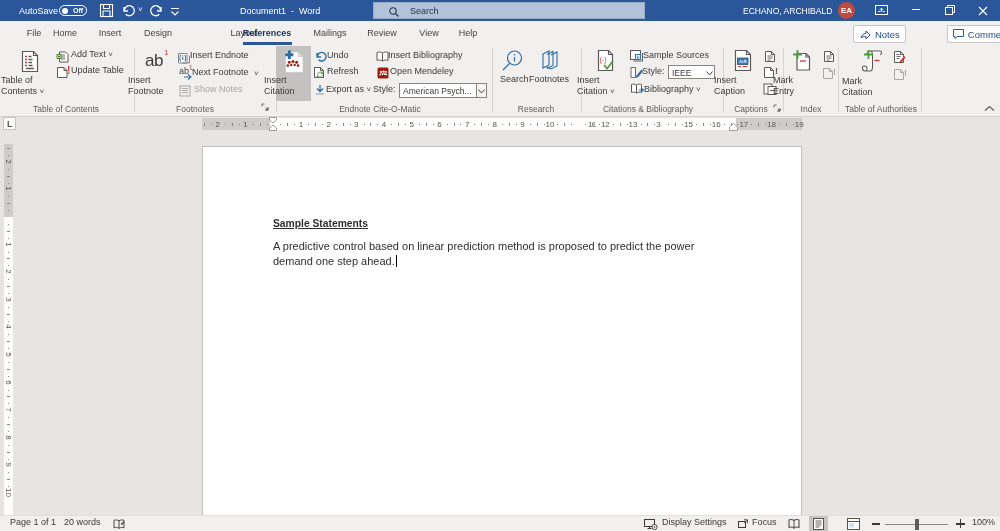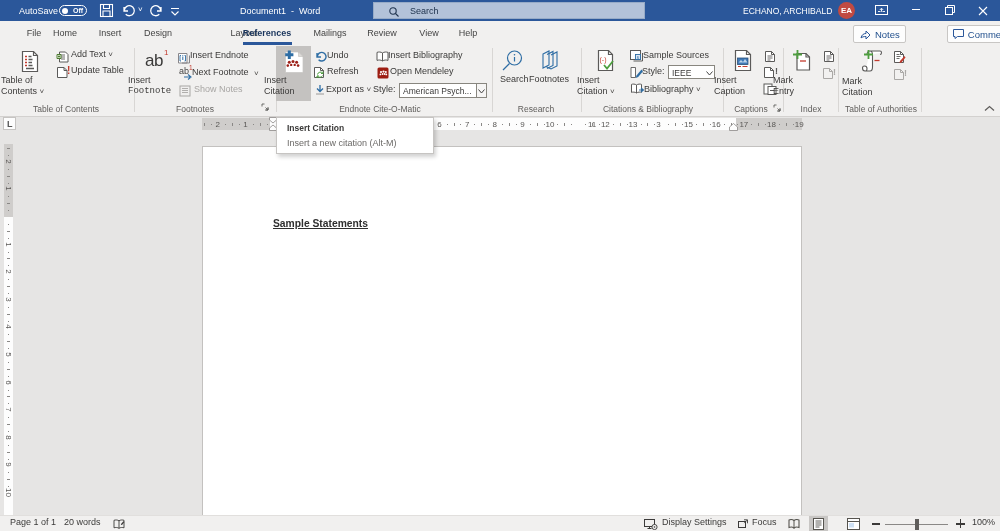--- a/index.html
+++ b/index.html
@@ -188,21 +188,21 @@
     <svg class="abs" style="left:56px; top:21px;" width="14" height="13" viewBox="0 0 14 13">
       <path d="M1.5 1.5 h6.5 l3 3 v7 h-9.5 z" fill="#fff" stroke="#5b5a59" stroke-width="1"></path>
       <path d="M8 1.5 v3 h3" fill="none" stroke="#5b5a59" stroke-width="1"></path>
     </svg>
     <span class="abs" style="left:67px; top:20px; font-size:10px; font-weight:bold; color:#c33b2e;">!</span>
     <span class="rtext" style="left:71px; top:20px;">Update Table</span>
 
     <span class="abs" style="left:145px; top:6px; font-size:17px; color:#3b3a39; letter-spacing:-0.5px;">ab</span>
     <span class="abs" style="left:164px; top:3px; font-size:8px; color:#c33b2e;">1</span>
     <div class="bigtext" style="left:128px; top:30px; width:60px;">Insert</div>
-    <div class="bigtext" style="left:128px; top:41px; width:60px;font-family:Liberation Mono, monospace;">Footnote</div>
+    <div class="bigtext" style="left:128px; top:41px; width:60px;">Footnote</div>
     <svg class="abs" style="left:177px; top:7px;" width="14" height="12" viewBox="0 0 14 12">
       <path d="M1.5 1.5 h8.5 v9.5 h-8.5 z" fill="#fff" stroke="#88868a" stroke-width="1"></path>
       <path d="M12.5 3.5 v7.5 h-7.5" fill="none" stroke="#88868a" stroke-width="1"></path>
       <path d="M4 3.5 h-1 v5.5 h1 M7.5 3.5 h1 v5.5 h-1" fill="none" stroke="#2e6da4" stroke-width="0.9"></path>
       <path d="M5.8 4.5 v3.5" stroke="#2e6da4" stroke-width="1"></path>
         <circle cx="5.8" cy="3.6" r="0.5" fill="#2e6da4"></circle>
     </svg>
     <span class="rtext" style="left:190px; top:5px;">Insert Endnote</span>
     <span class="abs" style="left:179px; top:21px; font-size:9px; color:#444;">ab</span>
     <span class="abs" style="left:189px; top:19px; font-size:6.5px; color:#c33b2e;">1</span>
@@ -494,20 +494,21 @@
       </svg>
   </div>
 
   <div class="abs" style="left:3px; top:117px; width:13px; height:13px; background:#fdfdfd; border:1px solid #c6c4c2;">
     <span class="abs" style="left:3px; top:1px; font-size:9px; color:#555; font-weight:bold;">L</span>
   </div>
 
   <div id="docarea">
     <div id="page"></div>
     <div class="abs" style="left:273px; top:87px; font-size:10.3px; font-weight:bold; text-decoration:underline; color:#2f2f2f;">Sample Statements</div>
+    <div class="abs" style="left:273px; top:108px; width:428px; font-size:11px; line-height:15px; color:#2f2f2f;">A predictive control based on linear prediction method is proposed to predict the power demand one step ahead.<span style="border-left:1px solid #000; margin-left:1px;"></span></div>
   </div>
   <div id="vruler">
     <div class="abs" style="left:2px; top:13px; width:9px; height:73px; background:#cfcdcb;"></div>
     <div id="vrulerticks">
         <div class="w" style="top:86px; height:298px;"></div>
         <span class="vnum" style="top:53.4px;">1</span>
         <span class="vnum" style="top:25.799999999999997px;">2</span>
         <div class="vdot" style="top:79.1px;"></div>
         <div class="vtick" style="top:72.2px;"></div>
         <div class="vdot" style="top:65.3px;"></div>
@@ -552,24 +553,20 @@
         <div class="vdot" style="top:313.7px;"></div>
         <div class="vtick" style="top:320.6px;"></div>
         <div class="vdot" style="top:327.5px;"></div>
         <span class="vnum" style="top:357px;">10</span>
         <div class="vdot" style="top:341.29999999999995px;"></div>
         <div class="vtick" style="top:348.2px;"></div>
         <div class="vdot" style="top:355.09999999999997px;"></div>
       </div>
   </div>
 
-  <div id="tooltip">
-    <div class="abs" style="left:10px; top:5px; font-size:8.5px; font-weight:bold; color:#3b3a39;">Insert Citation</div>
-    <div class="abs" style="left:10px; top:20px; font-size:9px; color:#6b6967;">Insert a new citation (Alt-M)</div>
-  </div>
 
   <div id="statusbar">
     <span class="s" style="left:10px;">Page 1 of 1</span>
     <span class="s" style="left:64px;">20 words</span>
     <svg class="abs" style="left:113px; top:3px;" width="12" height="11" viewBox="0 0 12 11">
         <path d="M6 1.8 c-1.5-1 -3.5-1 -5-0.5 v7.5 c1.5-0.5 3.5-0.5 5 0.5 c1.5-1 3.5-1 5-0.5 v-7.5 c-1.5-0.5-3.5-0.5-5 0.5 v7.5" fill="none" stroke="#3b3a39" stroke-width="0.9"></path>
         <path d="M8.2 4.8 l2.2-2.6 1 0.9 -2.2 2.6 -1.3 0.4 z" fill="#3b3a39" stroke="none"></path>
       </svg>
     <span class="s" style="left:662px;">Display Settings</span>
     <span class="s" style="left:752px;">Focus</span>

